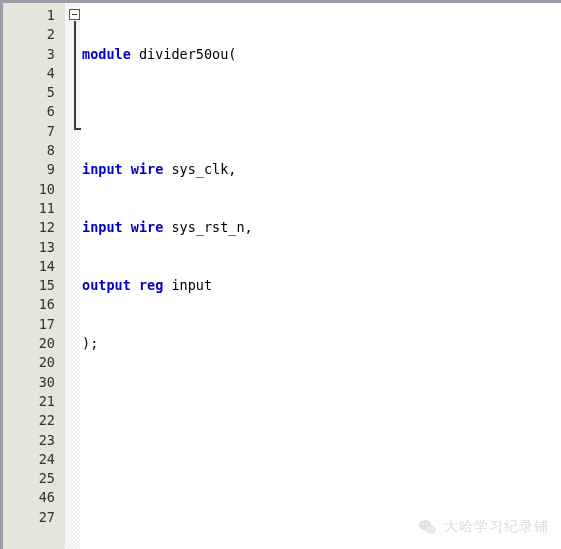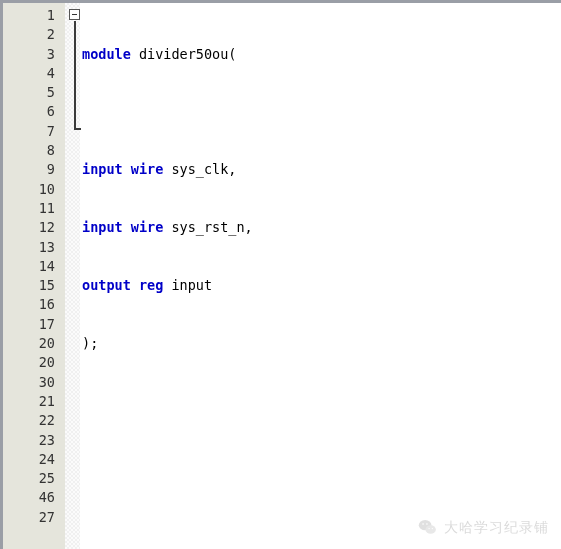--- a/index.html
+++ b/index.html
@@ -120,21 +120,21 @@
   .kw   { color: #0000c8; font-weight: bold; }
   .num  { color: #ff6600; }
   .pl   { color: #000000; margin-top: 12px; }
 
   
   .watermark {
     position: absolute;
     right: 12px;
     bottom: 12px;
     display: flex;
-    align-items: center;
+    align-items: flex-start;
     gap: 7px;
     z-index: 7;
     opacity: 0.30;
     user-select: none;
   }
   .wm-icon {
     width: 19px;
     height: 19px;
     position: relative;
   }

